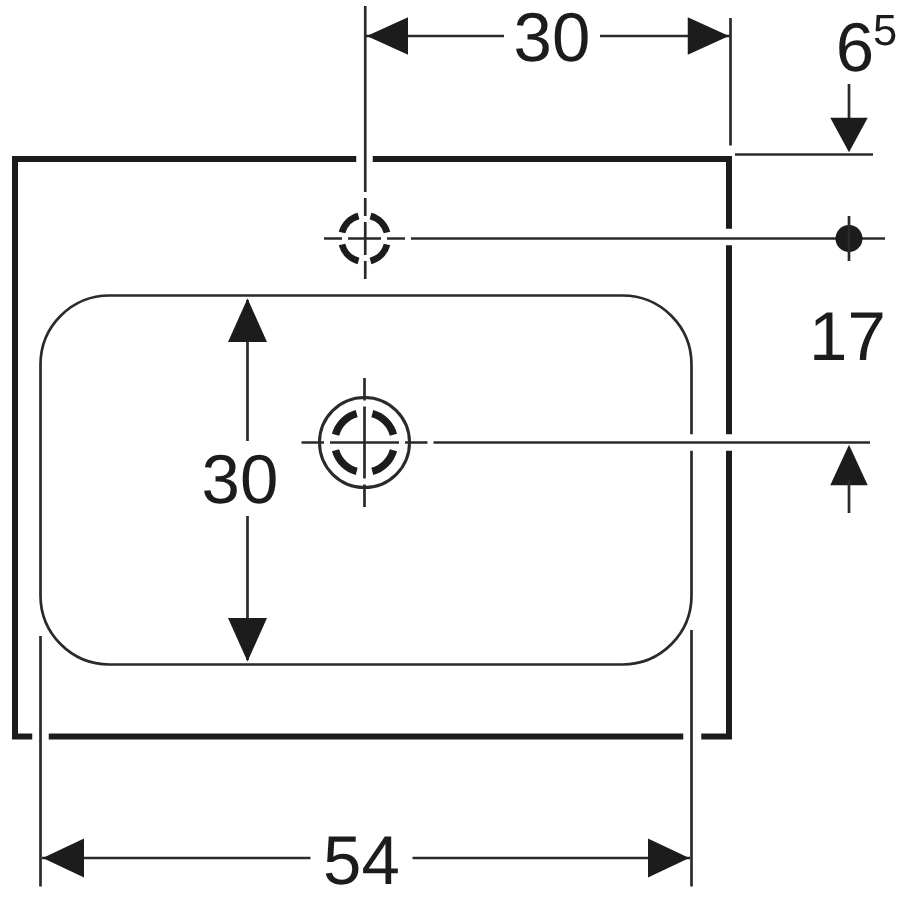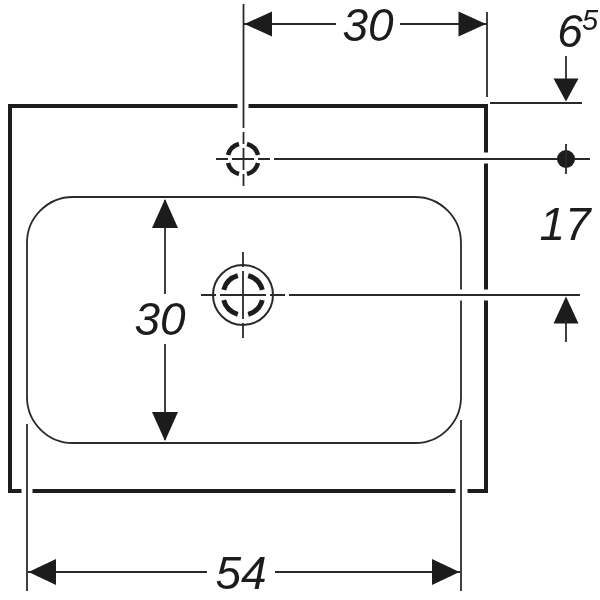--- a/index.html
+++ b/index.html
@@ -6,21 +6,20 @@
     margin: 0;
     padding: 0;
     background: #ffffff;
   }
   .stage {
     position: relative;
     width: 600px;
     height: 600px;
     background: #ffffff;
     font-family: "Liberation Sans", sans-serif;
-    font-style: italic;
   }
   svg { display: block; }
   .thick  { stroke: #1c1c1c; stroke-width: 4;   fill: none; }
   .thin   { stroke: #2a2a2a; stroke-width: 1.8; fill: none; }
   .thin2  { stroke: #2a2a2a; stroke-width: 2;   fill: none; }
   .arc-s  { stroke: #1c1c1c; stroke-width: 4.5; fill: none; }
   .arc-l  { stroke: #1c1c1c; stroke-width: 5;   fill: none; }
   .solid  { fill: #1c1c1c; stroke: none; }
   .gap    { fill: #ffffff; stroke: none; }
   text {

